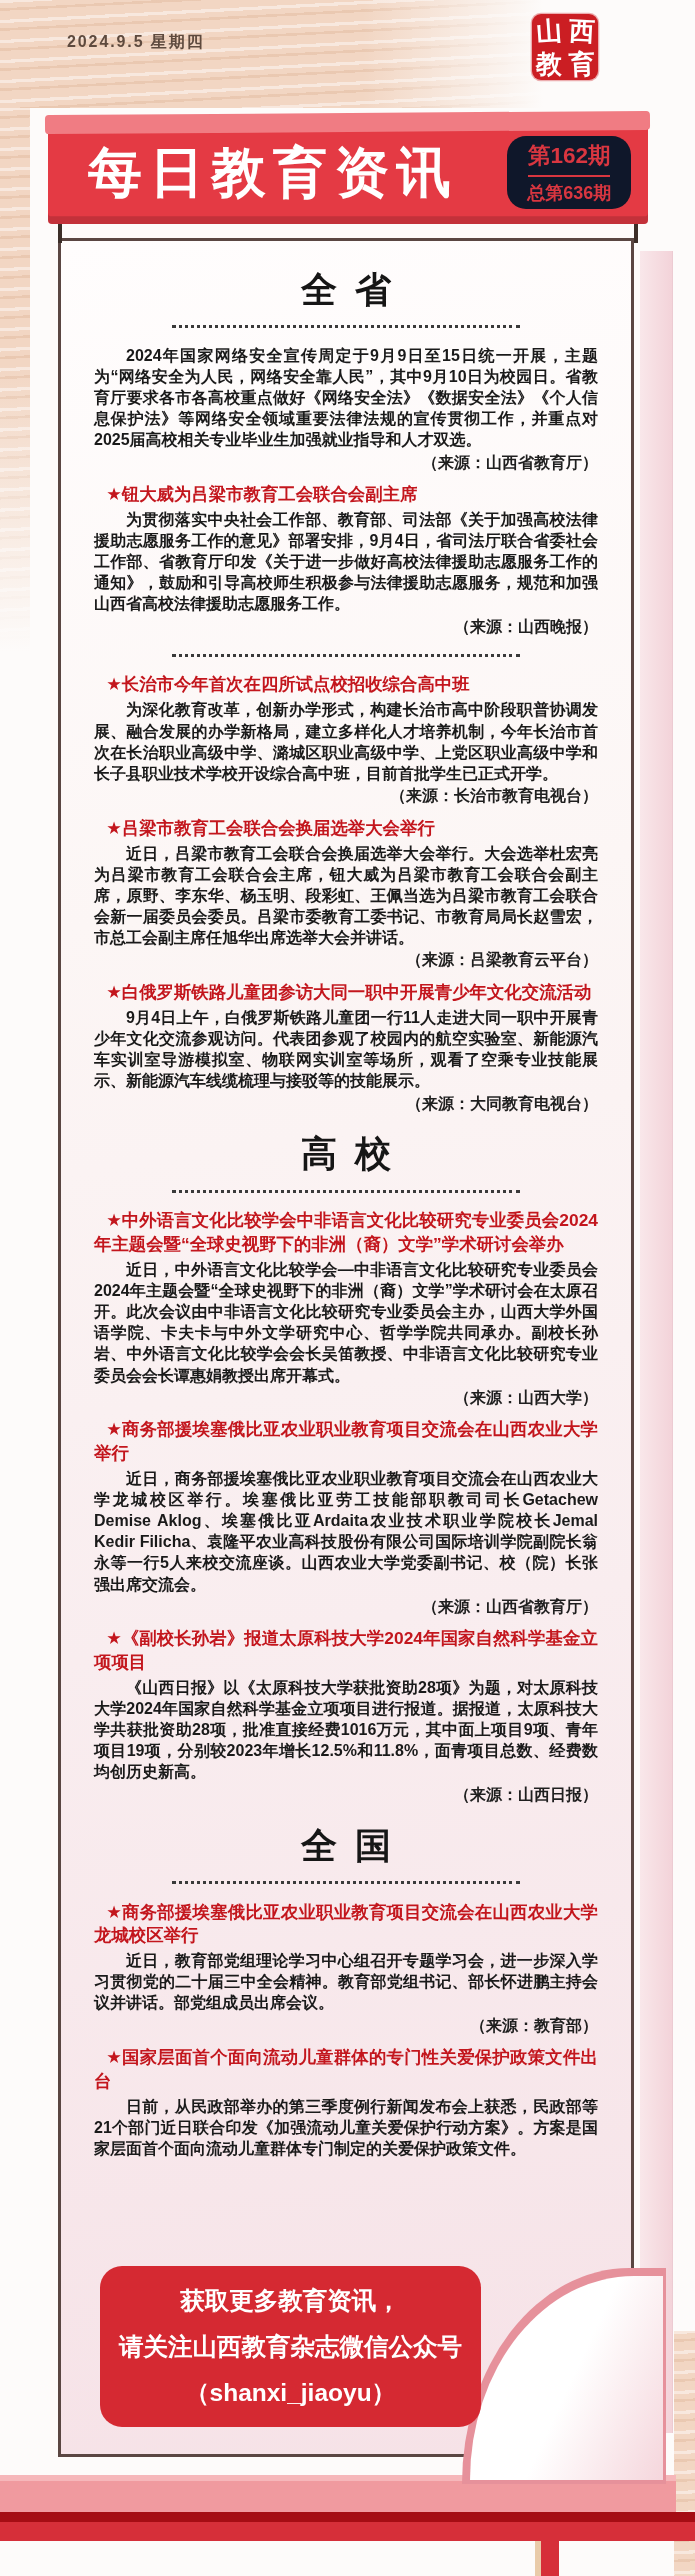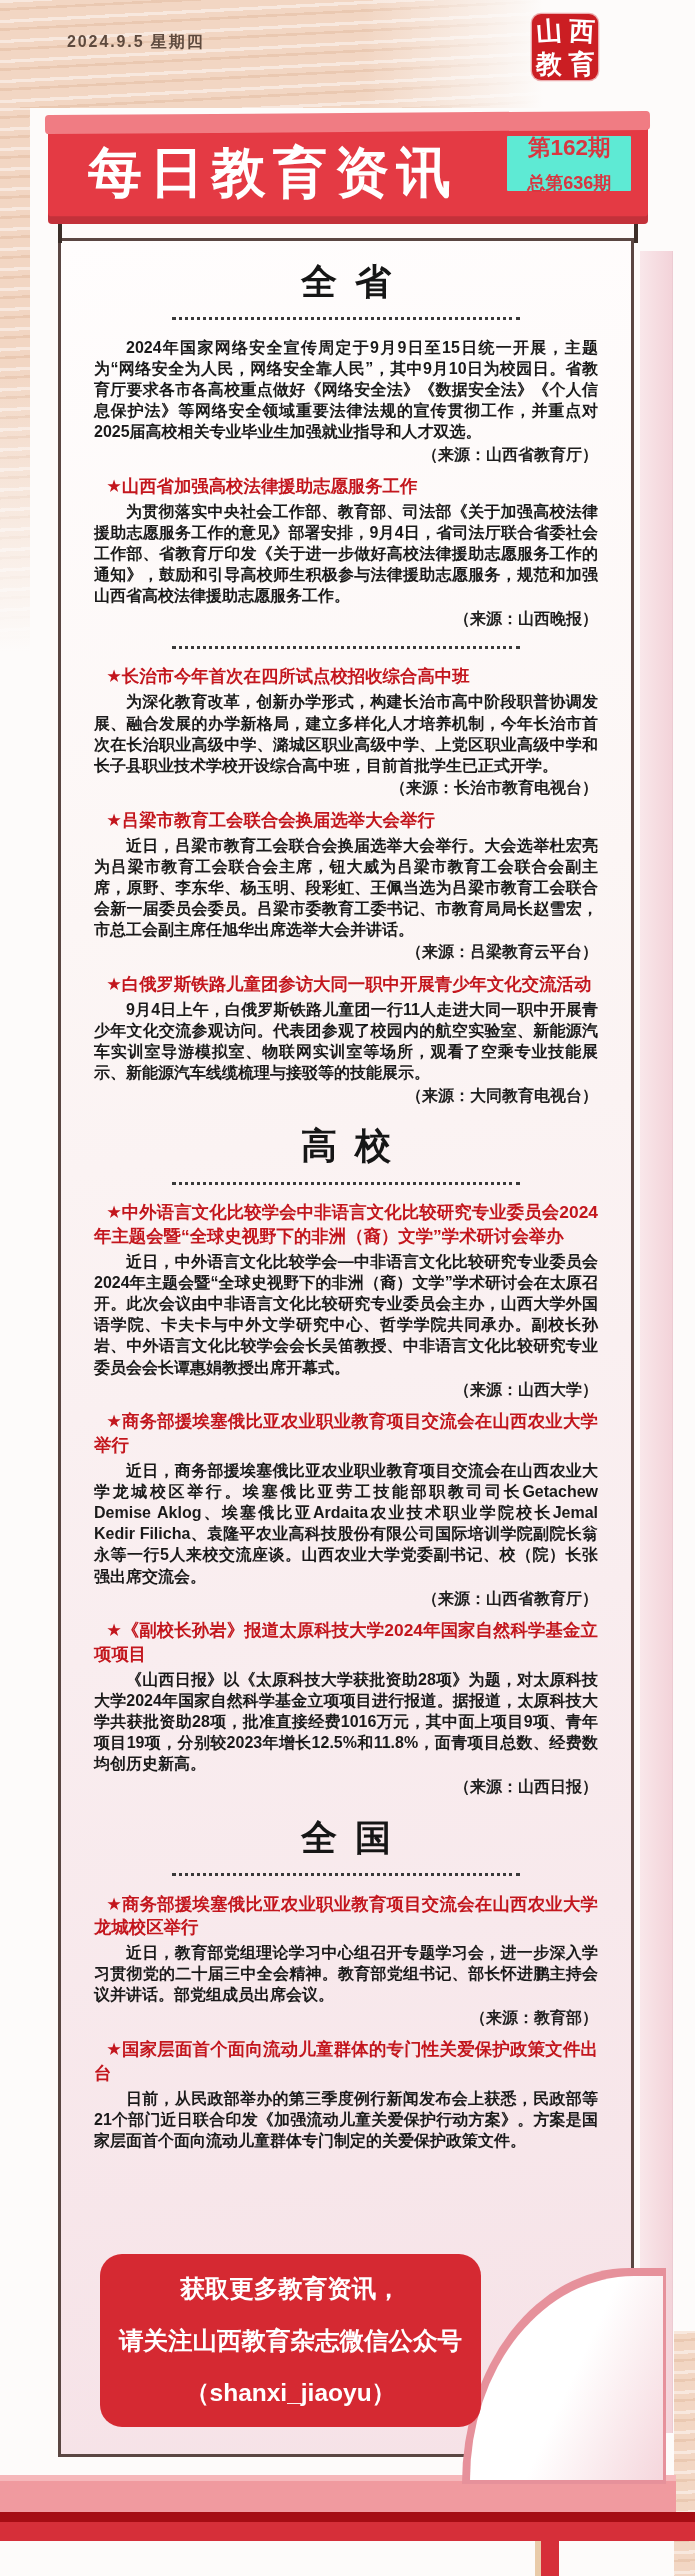--- a/index.html
+++ b/index.html
@@ -47,22 +47,22 @@
   }
   .banner-flap{
     position:absolute;left:-2.6px;right:-2.6px;top:-9px;height:19.3px;
     background:#f07c83;border-radius:3.9px;transform:rotate(-.4deg);
   }
   .banner-title{
     position:absolute;left:40px;top:50%;transform:translateY(-50%);
     font-size:54px;font-weight:900;color:#ffffff;letter-spacing:7.7px;white-space:nowrap;
   }
   .issue-box{
-    position:absolute;right:16.7px;top:14px;width:124px;height:55px;
-    background:#5eead4;border-radius:1px;
+    position:absolute;right:16.7px;top:14px;width:124px;height:73px;
+    background:#0f172a;border-radius:19px;
     display:flex;flex-direction:column;align-items:center;justify-content:center;gap:3.9px;
   }
   .issue-no{font-size:22.5px;font-weight:900;color:#d93640;}
   .issue-divider{width:82px;height:1.9px;background:#d93640;}
   .issue-total{font-size:18px;font-weight:900;color:#d93640;}
   .string{position:absolute;top:222px;width:3.9px;height:20.6px;background:#3c2e28;z-index:5;}
   .string-l{left:58px;} .string-r{left:634px;}
   
   .card{
     position:absolute;left:58px;top:238px;width:576px;height:2219px;
@@ -70,21 +70,21 @@
     background:linear-gradient(172deg,#fffdfd 0%,#fcf6f5 30%,#f9edef 62%,#f6e2e7 100%);
     z-index:2;
   }
   .side-pages{
     position:absolute;left:579px;top:9.7px;width:32px;height:2182px;
     background:linear-gradient(90deg,#f9e7ea 0%,#f3d3d9 100%);
     border-right:1.3px solid #eccBd2;z-index:-1;
   }
   .content{
     position:absolute;left:0;top:0;right:0;bottom:213px;
-    padding:0 33px;overflow:hidden;
+    padding:8px 33px;overflow:hidden;
   }
   .news-section{margin-top:16.7px;}
   .section-title{
     margin:0;text-align:center;
     font-size:36px;font-weight:900;color:#161616;
     letter-spacing:.5em;text-indent:.5em;
   }
   .dotted{
     width:348px;margin:10.3px auto 16.7px auto;
     border-bottom:3.9px dotted #3a3a3a;height:0;
@@ -99,21 +99,21 @@
     line-height:1.32;text-indent:2em;text-align:justify;
   }
   .item-source{
     margin:1.3px 0 0 0;font-size:16px;font-weight:600;color:#1f1f1f;
     text-align:right;line-height:1.32;
   }
   
   .footer-box{
     position:absolute;left:39px;bottom:27px;width:358px;
     background:#d52932;border-radius:22px;padding:19.3px 11.6px;
-    display:flex;flex-direction:column;align-items:center;gap:23px;z-index:3;
+    display:flex;flex-direction:column;align-items:center;gap:17px;z-index:3;
   }
   .footer-box div{font-size:24.5px;font-weight:900;color:#ffffff;line-height:1.2;text-align:center;}
   
   .curl-back{
     position:absolute;right:-35px;bottom:-30px;width:204px;height:216px;
     background:#e6919b;border-top-left-radius:82% 100%;z-index:2;
   }
   .curl{
     position:absolute;right:-32px;bottom:-26px;width:193px;height:204px;
     background:linear-gradient(115deg,#ffffff 52%,#f5d6dc 100%);
@@ -161,21 +161,21 @@
   <section class="news-section">
     <h2 class="section-title">全省</h2>
     <div class="dotted"></div>
     <div class="items">
   <article class="news-item">
     <p class="item-body">2024年国家网络安全宣传周定于9月9日至15日统一开展，主题为“网络安全为人民，网络安全靠人民”，其中9月10日为校园日。省教育厅要求各市各高校重点做好《网络安全法》《数据安全法》《个人信息保护法》等网络安全领域重要法律法规的宣传贯彻工作，并重点对2025届高校相关专业毕业生加强就业指导和人才双选。</p>
     <p class="item-source">（来源：山西省教育厅）</p>
   </article>
 
   <article class="news-item">
-    <h3 class="item-title">★山西省加强高校法律援助志愿服务工作</h3>
+    <h3 class="item-title">★钮大威为吕梁市教育工会联合会副主席</h3>
     <p class="item-body">为贯彻落实中央社会工作部、教育部、司法部《关于加强高校法律援助志愿服务工作的意见》部署安排，9月4日，省司法厅联合省委社会工作部、省教育厅印发《关于进一步做好高校法律援助志愿服务工作的通知》，鼓励和引导高校师生积极参与法律援助志愿服务，规范和加强山西省高校法律援助志愿服务工作。</p>
     <p class="item-source">（来源：山西晚报）</p>
   </article>
 </div>
   </section>
 
   <section class="news-section">
     <div class="dotted"></div>
     <div class="items">
   <article class="news-item">

